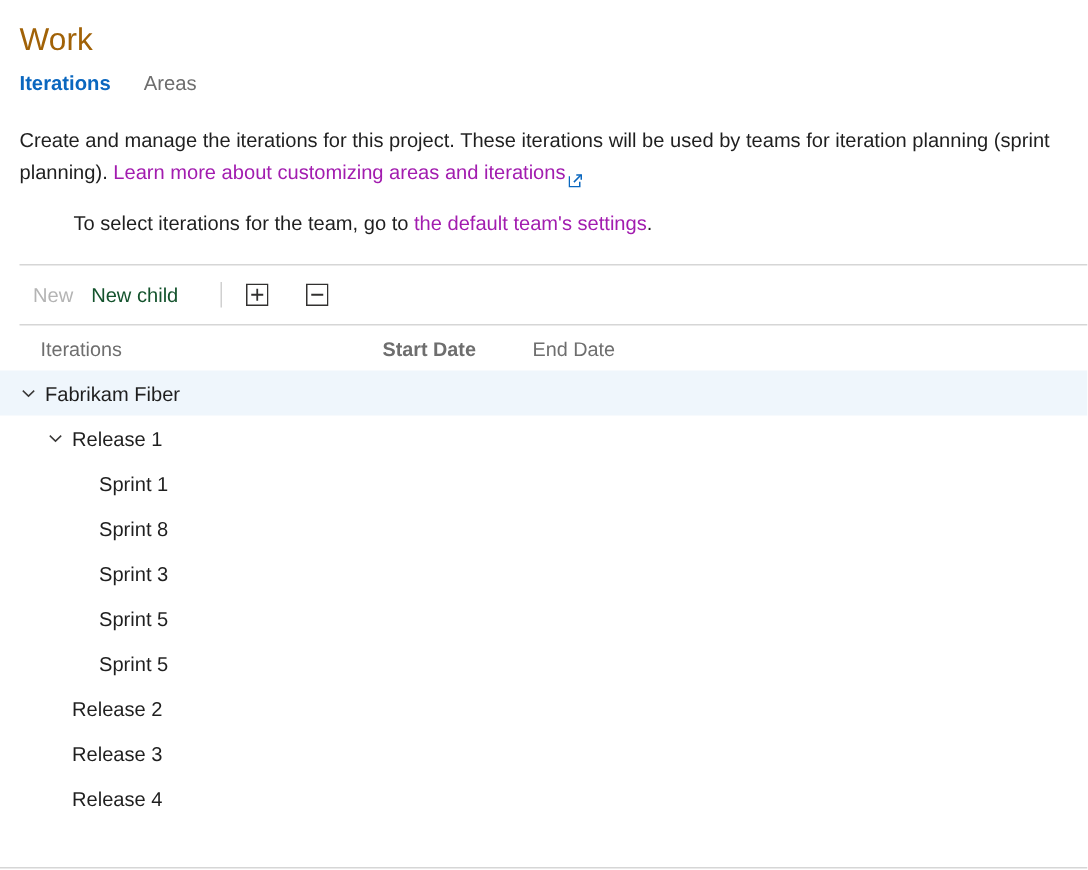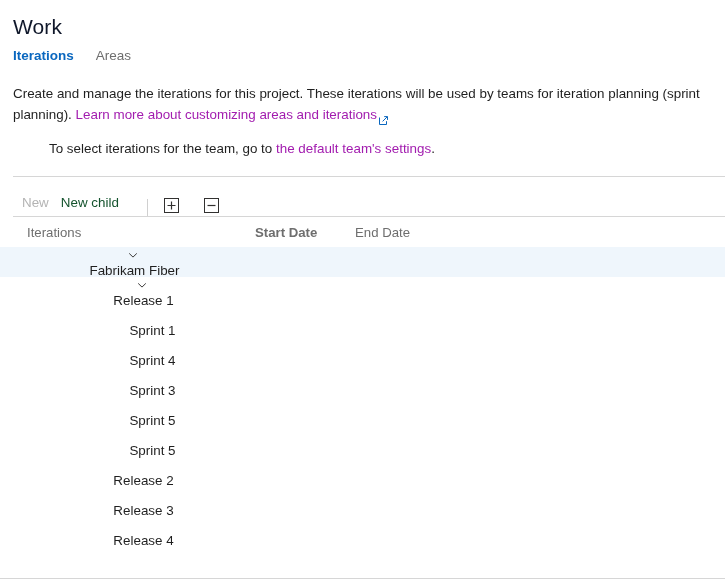--- a/index.html
+++ b/index.html
@@ -13,21 +13,21 @@
     font-family: "Liberation Sans", "DejaVu Sans", sans-serif;
     color: #1f1f1f;
     overflow: hidden;
     position: relative;
   }
 
   
   .page-title {
     font-size: 21px;
     font-weight: 400;
-    color: #0f172a;
+    color: #a16207;
     letter-spacing: 0.1px;
     padding: 13px 0 0 13px;
     margin: 0;
     line-height: 28px;
   }
 
   .tabbar {
     display: flex;
     align-items: flex-end;
     padding: 8px 0 0 13px;
@@ -83,21 +83,21 @@
   .rule {
     height: 1px;
     background: #d6d6d6;
     margin: 0 0 0 13px;
   }
   .rule-top { margin-top: 17px; }
 
   
   .toolbar {
     display: flex;
-    align-items: flex-end;
+    align-items: center;
     height: 39px;
     padding-left: 16px;
     box-sizing: border-box;
   }
   .tb-btn {
     font-size: 13.4px;
     color: #14532d;
     cursor: pointer;
     padding: 4px 6px;
     white-space: nowrap;
@@ -148,21 +148,20 @@
   }
   .grid-row.selected {
     background: #eff6fc;
   }
   .cell-name {
     width: 255px;
     display: flex;
     align-items: center;
     box-sizing: border-box;
     white-space: nowrap;
-    flex-direction: column;
   }
   .cell-start { width: 100px; }
   .cell-end   { width: 100px; }
 
   .twisty {
     width: 16px;
     height: 16px;
     flex: 0 0 16px;
     display: flex;
     align-items: center;
@@ -263,21 +262,21 @@
         <div class="cell-name">
           <span class="twisty empty"></span>
           <span class="node-label">Sprint 1</span>
         </div>
         <div class="cell-start"></div>
         <div class="cell-end"></div>
       </div>
       <div class="grid-row lvl2">
         <div class="cell-name">
           <span class="twisty empty"></span>
-          <span class="node-label">Sprint 4</span>
+          <span class="node-label">Sprint 8</span>
         </div>
         <div class="cell-start"></div>
         <div class="cell-end"></div>
       </div>
       <div class="grid-row lvl2">
         <div class="cell-name">
           <span class="twisty empty"></span>
           <span class="node-label">Sprint 3</span>
         </div>
         <div class="cell-start"></div>

